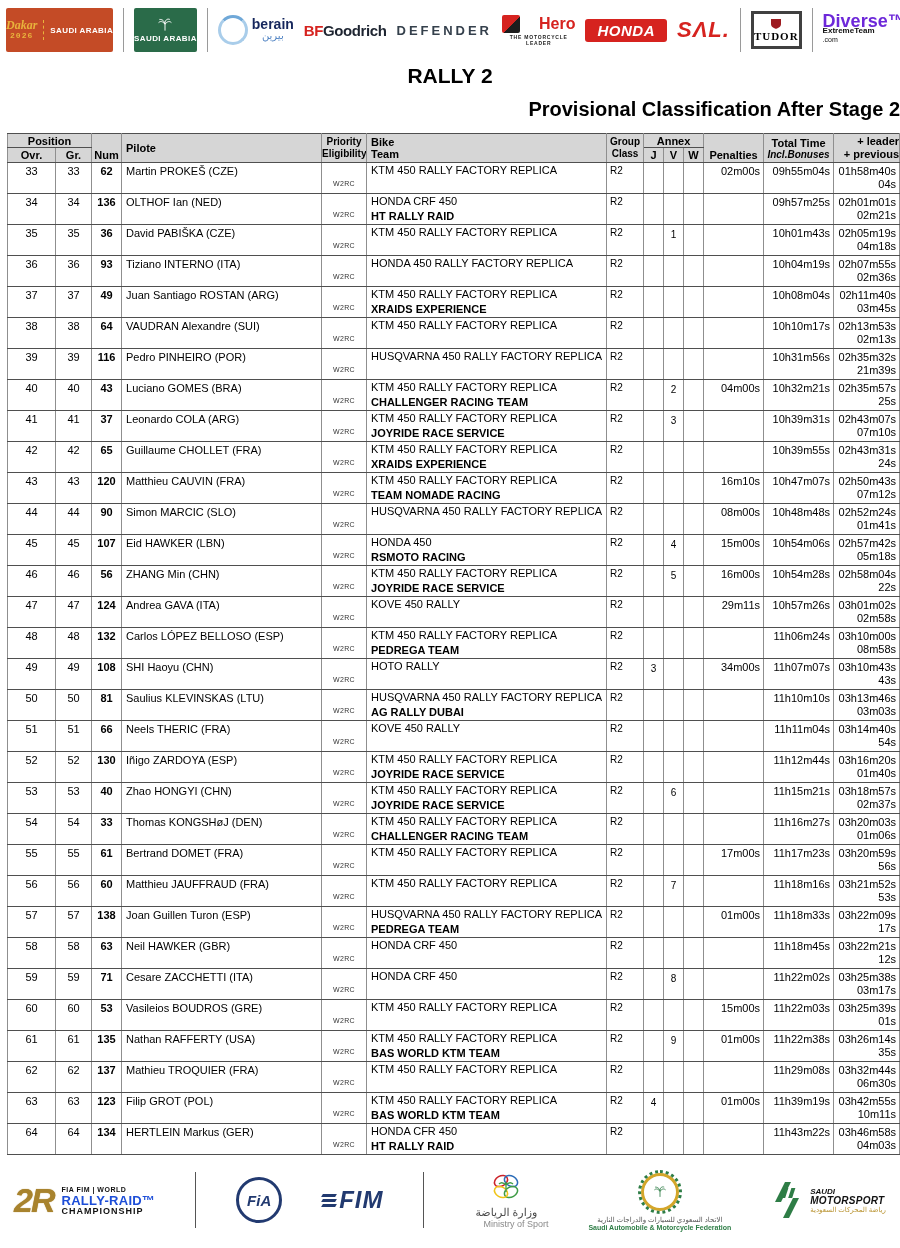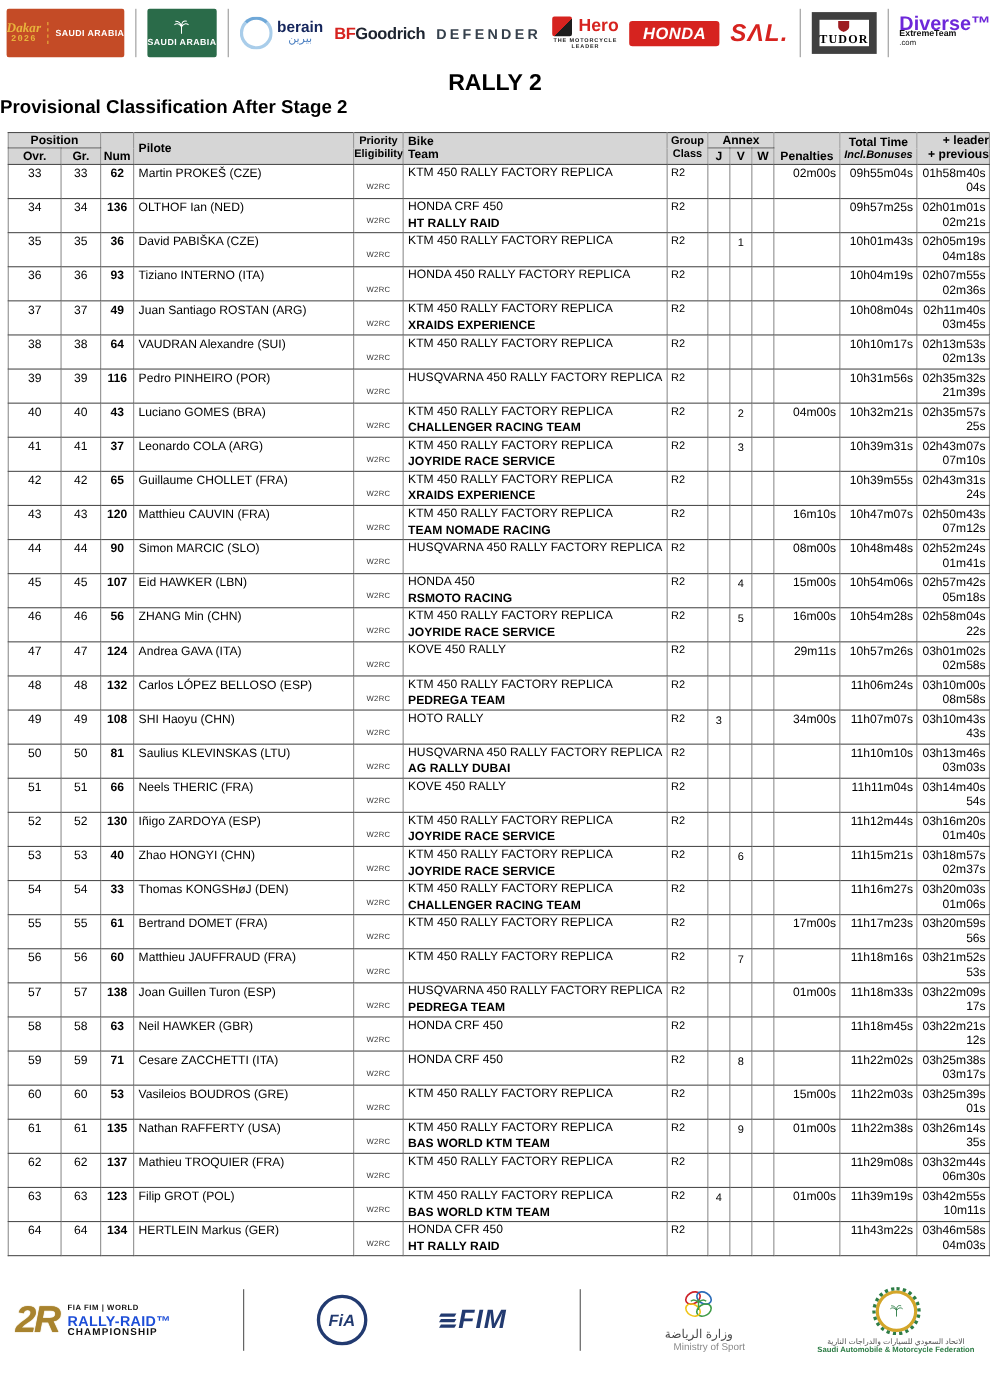--- a/index.html
+++ b/index.html
@@ -17,40 +17,40 @@
   .palm { width:16px; height:14px; }
   .berain { display:flex; align-items:center; gap:4px; }
   .berain-circle { width:30px; height:30px; border-radius:50%; border:3px solid #a9cdea; border-top-color:#6fa8d8; }
   .berain-txt { line-height:11px; text-align:center; }
   .berain-name { color:#15265c; font-weight:bold; font-size:14px; }
   .berain-ar { color:#4a7fc1; font-size:10px; }
   .bfg { font-weight:900; font-size:15px; letter-spacing:-.4px; white-space:nowrap; }
   .bfg .bf { color:#d6231f; } .bfg .rich { color:#1d2430; }
   .defender { color:#35404c; font-weight:bold; font-size:13px; letter-spacing:3px; }
   .hero { text-align:center; }
-  .hero-top { display:flex; align-items:center; gap:6px; justify-content:center; }
+  .hero-top { display:flex; align-items:center; gap:19px; justify-content:center; }
   .hero-mark { width:18px; height:18px; background:linear-gradient(135deg,#d6231f 55%, #1d1d1d 55%); border-radius:2px; }
   .hero-name { color:#d6231f; font-weight:900; font-size:16px; }
   .hero-tag { font-size:5px; font-weight:bold; letter-spacing:.8px; color:#1d1d1d; margin-top:1px; }
   .motul { background:#d6231f; color:#fff; font-style:italic; font-weight:900; font-size:15px; padding:3px 12px; border-radius:3px; letter-spacing:.5px; }
   .sal { color:#d6231f; font-weight:900; font-size:22px; letter-spacing:1px; font-style:italic; }
-  .tudor-box { width:60px; height:38px; border:7px solid #404040; display:flex; flex-direction:column; align-items:center; justify-content:center; gap:1px; }
+  .tudor-box { width:60px; height:38px; border:3px solid #404040; display:flex; flex-direction:column; align-items:center; justify-content:center; gap:1px; }
   .tudor-shield { width:12px; height:10px; }
   .tudor-name { font-family:"Liberation Serif", serif; font-weight:bold; font-size:11px; letter-spacing:1px; }
   .diverse { line-height:9px; }
   .diverse-1 { font-weight:700; font-size:18px; color:#6d28d9; }
   .diverse-2 { font-weight:bold; font-size:8px; color:#111; }
   .diverse-3 { font-size:7px; color:#111; }
   .wega { text-align:center; }
   .wega-name { color:#d6231f; font-weight:900; font-style:italic; font-size:17px; border-bottom:2px solid #d6231f; line-height:16px; }
   .wega-tag { font-size:4px; color:#777; letter-spacing:.5px; }
 
   
   .title { text-align:center; font-size:21px; font-weight:bold; margin-top:8px; }
-  .subtitle { text-align:left; font-size:17px; font-weight:bold; margin-top:0; margin-bottom:12px; }
+  .subtitle { text-align:right; font-size:20px; font-weight:bold; margin-top:10px; margin-bottom:12px; }
 
   
   table.results { border-collapse:collapse; table-layout:fixed; margin-left:7px; width:892px;padding-left:14px; }
   .results th, .results td { border-left:1px solid #8f8f8f; border-right:1px solid #8f8f8f; border-top:1px solid #4f4f4f; border-bottom:1px solid #4f4f4f; padding:0; overflow:hidden; }
   .results th { background:#d6d6d6; font-size:11px; font-weight:bold; height:14px; }
   .results thead .sub th { height:15px; }
   th.al { text-align:left; padding-left:4px; }
   th.bottom { vertical-align:bottom; padding-bottom:1px; }
   .th-small { font-size:10px; font-weight:bold; line-height:12px; }
   .th-ital { font-style:italic; font-weight:bold; font-size:10px; }
@@ -986,13 +986,26 @@
     <div>
       <div class="samf-circle">
         <svg class="samf-palm" viewBox="0 0 20 16">
           <path d="M10 15 L10 7 M10 7 C7 3 4 3 2 5 M10 7 C9 2 6 1 3 1 M10 7 C10 1 13 0 16 1 M10 7 C13 3 16 3 18 5" stroke="#2e7d46" stroke-width="1.2" fill="none"></path>
         </svg>
       </div>
       <div class="samf-ar">الاتحاد السعودي للسيارات والدراجات النارية</div>
       <div class="samf-en">Saudi Automobile &amp; Motorcycle Federation</div>
     </div>
   </div>
+  <div class="f-item smc">
+    <svg class="smc-mark" viewBox="0 0 34 40">
+      <path d="M4 22 L14 2 L20 2 L10 22 Z" fill="#2e7d46"></path>
+      <path d="M12 38 L22 18 L28 18 L18 38 Z" fill="#2e7d46"></path>
+      <rect x="16" y="8" width="4" height="10" fill="#2e7d46" transform="skewX(-18)"></rect>
+      <rect x="23" y="8" width="4" height="10" fill="#2e7d46" transform="skewX(-18)"></rect>
+    </svg>
+    <div class="smc-txt">
+      <div class="smc-l1">SAUDI</div>
+      <div class="smc-l2">MOTORSPORT</div>
+      <div class="smc-ar">رياضة المحركات السعودية</div>
+    </div>
+  </div>
 </div>
 
 </body></html>

